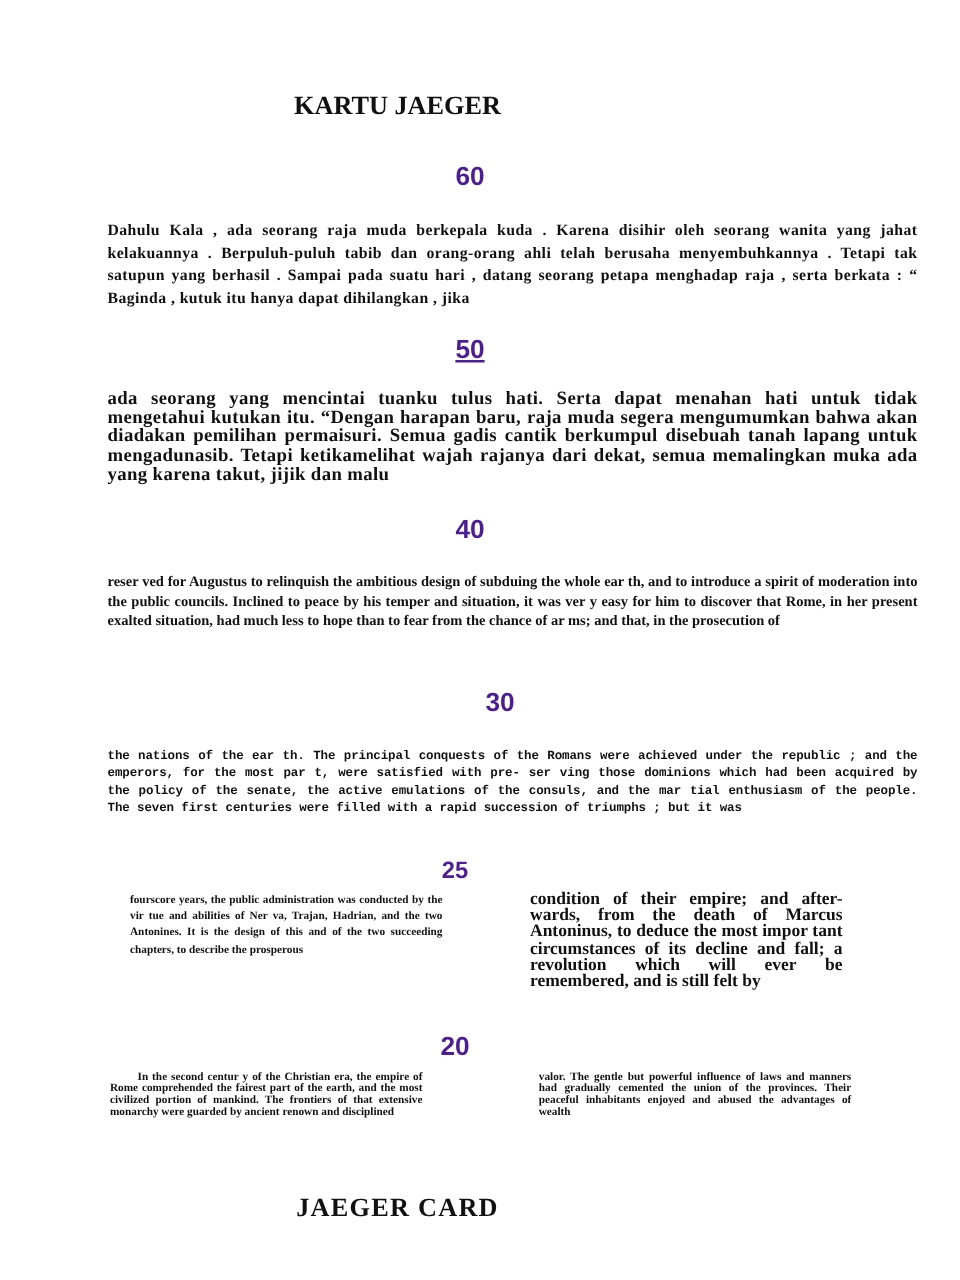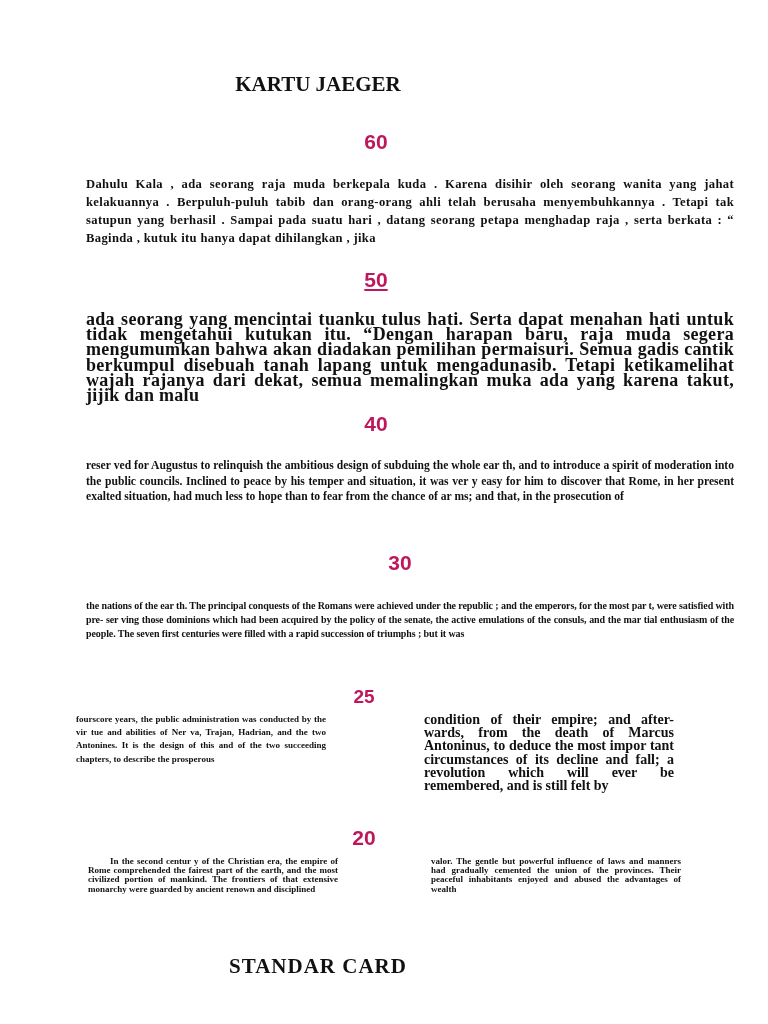--- a/index.html
+++ b/index.html
@@ -1,29 +1,29 @@
 <!DOCTYPE html>
 <html><head>
 <meta charset="utf-8">
 <style>
   html, body { margin:0; padding:0; background:#ffffff; }
   body { width:768px; height:1024px; position:relative; overflow:hidden; color:#111; }
   .title { position:absolute; left:0; width:636px; text-align:center;
     font-family:"Liberation Serif", serif; font-weight:bold; font-size:21px; color:#111; }
   .num { position:absolute; left:0; width:752px; text-align:center;
-    font-family:"Liberation Sans", sans-serif; font-weight:bold; font-size:21px; color:#be185d; }
+    font-family:"Liberation Sans", sans-serif; font-weight:bold; font-size:21px; color:#4c1d95; }
   .para { position:absolute; left:70px; width:648px; text-align:justify; text-align-last:left;
     font-family:"Liberation Serif", serif; font-weight:bold; color:#111; margin:16px; }
   .p60 { top:159px; font-size:12.6px; line-height:18px; letter-spacing:0.35px; }
-  .p50 { top:296px; font-size:18px; line-height:15.2px; letter-spacing:0.3px; }
+  .p50 { top:296px; font-size:15px; line-height:15.2px; letter-spacing:0.3px; }
   .p40 { top:442px; font-size:11.6px; line-height:15.5px; }
-  .p30 { top:583px; font-size:10px; line-height:14px; letter-spacing:-0.1px; }
+  .p30 { top:583px; font-size:10px; line-height:14px; letter-spacing:-0.1px;font-family:Liberation Mono, monospace; }
   .col { position:absolute; width:250px; text-align:justify; text-align-last:left;
     font-family:"Liberation Serif", serif; font-weight:bold; color:#111; margin:0; }
-  .c25l { left:76px; top:713px; font-size:9px; line-height:13.2px; }
+  .c25l { left:104px; top:713px; font-size:9px; line-height:13.2px; }
   .c25r { left:424px; top:713px; font-size:14px; line-height:13.2px; }
   .c20l { left:88px; top:857px; font-size:9px; line-height:9.2px; text-indent:22px; }
   .c20r { left:431px; top:857px; font-size:9px; line-height:9.2px; }
 </style>
 </head>
 <body>
 
 <div>
   <div class="title" style="top:72px;">KARTU JAEGER</div>
 
@@ -40,14 +40,14 @@
   <p class="para p30">the nations of the ear th. The principal conquests of the Romans were achieved under the republic ; and the emperors, for the most par t, were satisfied with pre- ser ving those dominions which had been acquired by the policy of the senate, the active emulations of the consuls, and the mar tial enthusiasm of the people. The seven first centuries were filled with a rapid succession of triumphs ; but it was</p>
 
   <div class="num" style="top:686px; font-size:19px; left:-12px;">25</div>
   <p class="col c25l">fourscore years, the public administration was conducted by the vir tue and abilities of Ner va, Trajan, Hadrian, and the two Antonines. It is the design of this and of the two succeeding chapters, to describe the prosperous</p>
   <p class="col c25r">condition of their empire; and after- wards, from the death of Marcus Antoninus, to deduce the most impor tant circumstances of its decline and fall; a revolution which will ever be remembered, and is still felt by</p>
 
   <div class="num" style="top:826px; font-size:21px; left:-12px;">20</div>
   <p class="col c20l">In the second centur y of the Christian era, the empire of Rome comprehended the fairest part of the earth, and the most civilized portion of mankind. The frontiers of that extensive monarchy were guarded by ancient renown and disciplined</p>
   <p class="col c20r">valor. The gentle but powerful influence of laws and manners had gradually cemented the union of the provinces. Their peaceful inhabitants enjoyed and abused the advantages of wealth</p>
 
-  <div class="title" style="top:954px; letter-spacing:1px;">STANDAR CARD</div>
+  <div class="title" style="top:954px; letter-spacing:1px;">JAEGER CARD</div>
 </div>
 
 </body></html>

